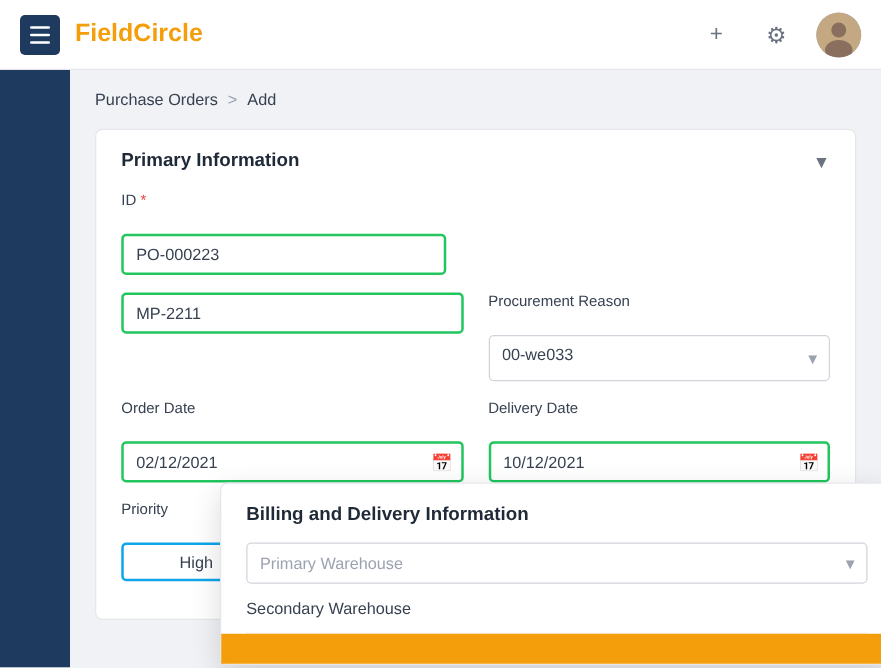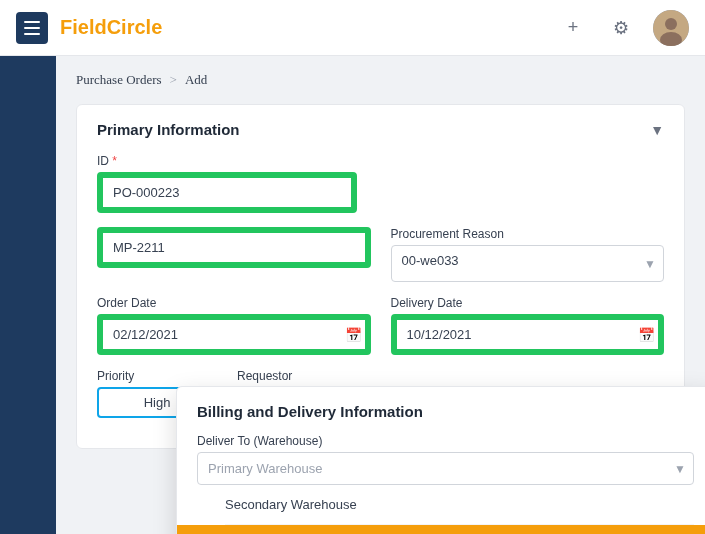--- a/index.html
+++ b/index.html
@@ -98,21 +98,20 @@
     }
 
     
     .breadcrumb {
       display: flex;
       align-items: flex-end;
       gap: 8px;
       margin-bottom: 16px;
       font-size: 13px;
       color: #374151;
-      font-family: Liberation Serif, serif;
     }
     .breadcrumb-link {
       color: #374151;
       text-decoration: none;
       font-weight: 500;
       cursor: pointer;
     }
     .breadcrumb-sep {
       color: #9ca3af;
     }
@@ -150,31 +149,31 @@
 
     
     .form-row {
       display: flex;
       gap: 20px;
       margin-bottom: 14px;
     }
     .form-group {
       display: flex;
       flex-direction: column;
-      gap: 4px;
+      gap: 20px;
       flex: 1;
     }
     .form-label {
       font-size: 12px;
       color: #374151;
       font-weight: 500;
     }
     .required-star { color: #ef4444; }
     .form-input {
-      border: 6px solid #22c55e;
+      border: 2px solid #22c55e;
       border-radius: 4px;
       padding: 7px 10px;
       font-size: 13px;
       color: #374151;
       outline: none;
       background: #fff;
       width: 100%;
     }
     .input-with-icon {
       position: relative;
@@ -270,21 +269,20 @@
     }
     .dropdown-list {
       margin-top: 0;
     }
     .dropdown-list-item {
       padding: 12px 0;
       font-size: 13px;
       color: #374151;
       cursor: pointer;
       border-bottom: none;
-      margin-left: 28px;
     }
     .dropdown-list-item.active {
       background: #f59e0b;
       color: #fff;
       font-weight: 600;
       margin: 0 -20px;
       padding: 12px 20px;
     }
     .dropdown-list-item.secondary-item {
       border-bottom: 1px solid #f3f4f6;
@@ -380,21 +378,20 @@
           <button class="priority-btn">High</button>
         </div>
         <div class="form-group" style="max-width: 100px; overflow: hidden;">
           <label class="form-label">Requestor</label>
         </div>
       </div>
     </div>
 
     <div class="dropdown-overlay">
       <div class="dropdown-overlay-title">Billing and Delivery Information</div>
-      <div class="dropdown-label">Deliver To (Warehouse)</div>
       <div class="dropdown-select-wrap">
         <select>
           <option>Select Warehouse</option>
           <option value="secondary">Secondary Warehouse</option>
           <option value="primary" selected="">Primary Warehouse</option>
         </select>
         <span class="select-arrow">▼</span>
       </div>
       <div class="dropdown-list">
         <div class="dropdown-list-item secondary-item">

